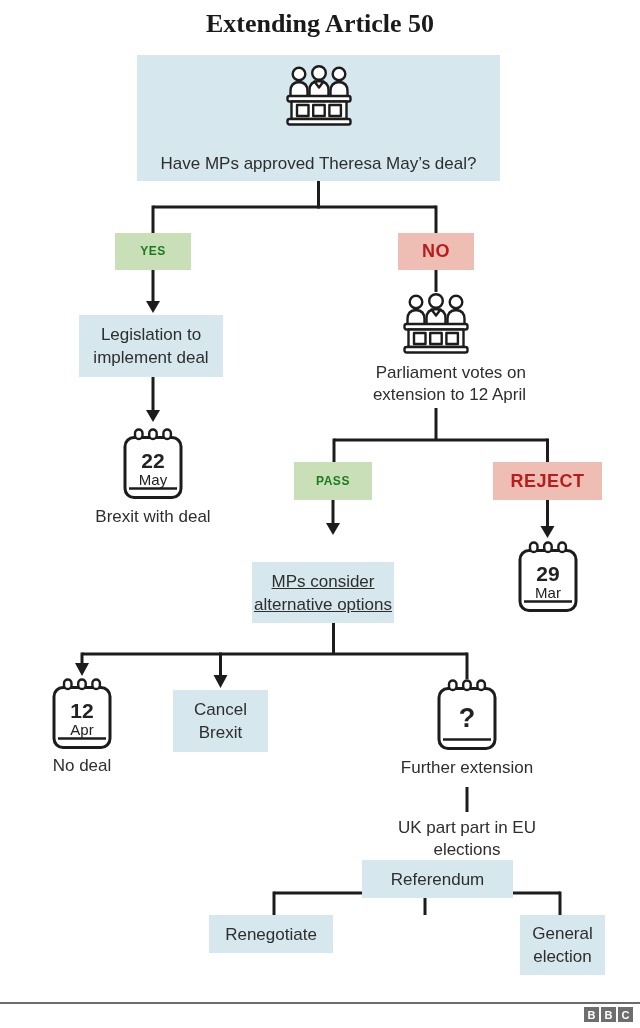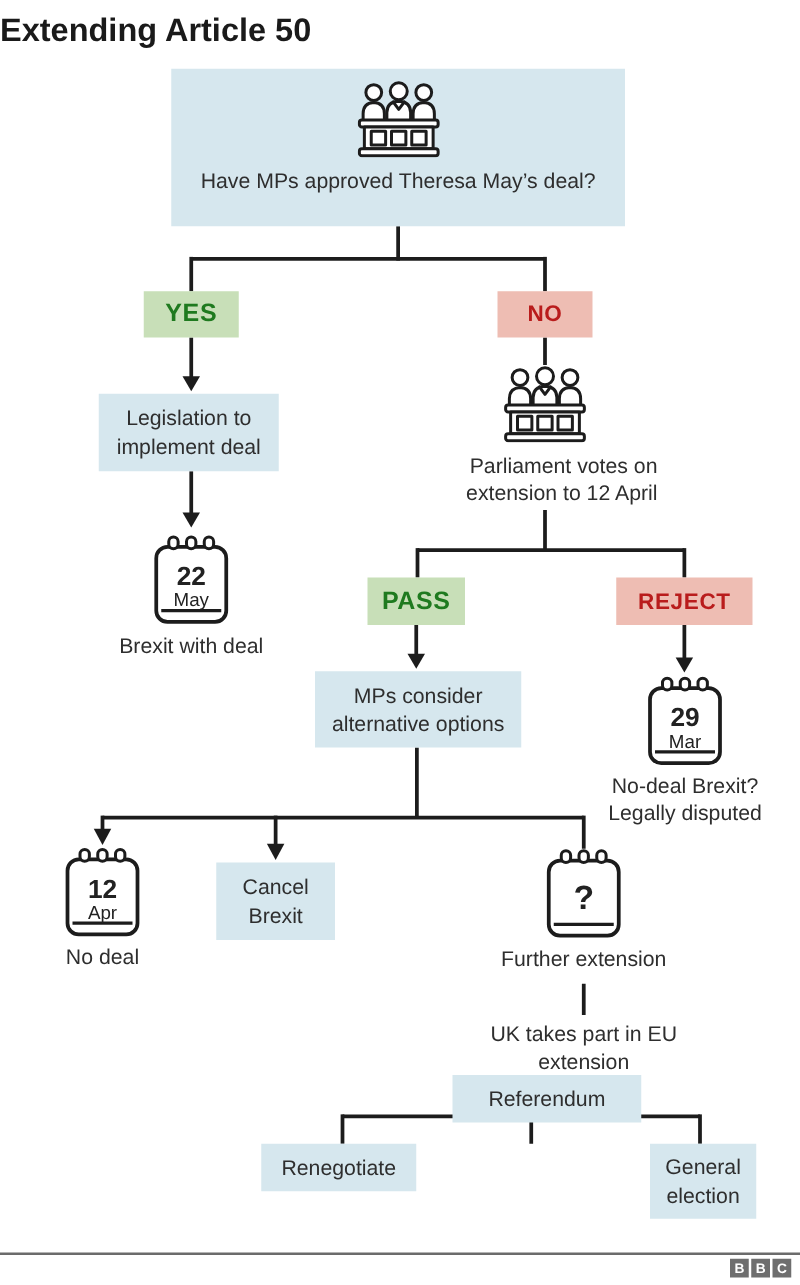--- a/index.html
+++ b/index.html
@@ -2,43 +2,43 @@
 <html><head>
 <meta charset="utf-8">
 <style>
   * { box-sizing: border-box; }
   html,body { margin:0; padding:0; background:#fff; }
   .canvas {
     position:relative; width:640px; height:1028px; background:#fff;
     font-family:"Liberation Sans","DejaVu Sans",sans-serif; overflow:hidden;
   }
   .title {
-    position:absolute; top:9px; left:0; width:640px; text-align:left;
-    font-size:26px; font-weight:bold; color:#1a1a1a;
+    position:absolute; top:9px; left:0; width:640px; text-align:center;
+    font-size:26px; font-weight:bold; color:#1a1a1a;font-family:Liberation Serif, serif;
   }
   .wires { position:absolute; top:0; left:0; pointer-events:none; }
   .wire { stroke:#1c1c1c; stroke-width:3; fill:none; }
   .head { fill:#1c1c1c; stroke:none; }
   .node {
     position:absolute; display:flex; align-items:center; justify-content:center;
     text-align:center; color:#2e2e2e; font-size:17px; line-height:23px;
   }
   .blue  { background:#d6e7ee; }
-  .green { background:#c8dfb8; color:#1f7a1f; font-weight:bold; font-size:20px; letter-spacing:.5px; }
+  .green { background:#c8dfb8; color:#1f7a1f; font-weight:bold; font-size:12px; letter-spacing:.5px; }
   .red   { background:#eebdb3; color:#b91c1c; font-weight:bold; font-size:18px; letter-spacing:.5px; }
   .caption {
     position:absolute; text-align:center; color:#2e2e2e;
     font-size:17px; line-height:22px;
   }
   .qbox {
     position:absolute; left:137px; top:55px; width:363px; height:126px;
     background:#d6e7ee; display:flex; flex-direction:column; align-items:center;
   }
   .qbox .qicon { margin-top:9px; }
-  .qbox .qtext { margin-top:9px; font-size:17px; color:#2e2e2e; }
+  .qbox .qtext { margin-top:28px; font-size:17px; color:#2e2e2e; }
   .cal { position:absolute; }
   .cal text { font-family:"Liberation Sans","DejaVu Sans",sans-serif; fill:#222; }
   .cal-day { font-size:21px; font-weight:bold; }
   .cal-month { font-size:15px; }
   .cal-q { font-size:27px; font-weight:bold; }
   .divider { position:absolute; left:0; top:1002px; width:640px; height:2px; background:#6b6b6b; }
   .bbc { position:absolute; top:1007px; right:7px; display:flex; gap:2px; }
   .bbc-sq {
     width:15px; height:15px; background:#6e6e6e; color:#fff;
     font-weight:bold; font-size:11px; display:flex; align-items:center; justify-content:center;
@@ -140,47 +140,43 @@
 
   <div class="node red" style="left:398px; top:233px; width:76px; height:37px;">NO</div>
   <svg style="position:absolute; left:403px; top:292px;" width="66" height="62">
       <use href="#sym-parliament"></use>
     </svg>
   <div class="caption" style="left:346px; top:362px; width:180px;text-align:right;">Parliament votes on extension to 12 April</div>
 
   <div class="node green" style="left:294px; top:462px; width:78px; height:38px;">PASS</div>
   <div class="node red" style="left:493px; top:462px; width:109px; height:38px;">REJECT</div>
 
-  <div class="node blue" style="left:252px; top:537px; width:165px; height:61px;">MPs consider alternative options</div>
+  <div class="node blue" style="left:252px; top:562px; width:142px; height:61px;text-decoration:underline;">MPs consider alternative options</div>
 
   <svg class="cal" style="left:517px; top:541px;" width="62" height="74">
     <use href="#sym-calendar"></use>
     <text class="cal-day" x="31" y="40" text-anchor="middle">29</text>
     <text class="cal-month" x="31" y="57" text-anchor="middle">Mar</text>
   </svg>
-  <div class="caption" style="left:458px; top:618px; width:180px;">
-    <div>No-deal Brexit?</div>
-    <div>Legally disputed</div>
-  </div>
 
   <svg class="cal" style="left:51px; top:678px;" width="62" height="74">
     <use href="#sym-calendar"></use>
     <text class="cal-day" x="31" y="40" text-anchor="middle">12</text>
     <text class="cal-month" x="31" y="57" text-anchor="middle">Apr</text>
   </svg>
   <div class="caption" style="left:42px; top:755px; width:80px;">No deal</div>
 
   <div class="node blue" style="left:173px; top:690px; width:95px; height:62px;">Cancel Brexit</div>
 
   <svg class="cal" style="left:436px; top:679px;" width="62" height="74">
     <use href="#sym-calendar"></use>
     <text class="cal-q" x="31" y="48" text-anchor="middle">?</text>
   </svg>
   <div class="caption" style="left:377px; top:757px; width:180px;">Further extension</div>
-  <div class="caption" style="left:387px; top:817px; width:160px;">UK takes part in EU extension</div>
+  <div class="caption" style="left:387px; top:817px; width:160px;">UK part part in EU elections</div>
 
   <div class="node blue" style="left:209px; top:915px; width:124px; height:38px;">Renegotiate</div>
   <div class="node blue" style="left:362px; top:860px; width:151px; height:38px;">Referendum</div>
   <div class="node blue" style="left:520px; top:915px; width:85px; height:60px;">General election</div>
 
   <div class="divider"></div>
   <div class="bbc">
     <div class="bbc-sq">B</div>
     <div class="bbc-sq">B</div>
     <div class="bbc-sq">C</div>

